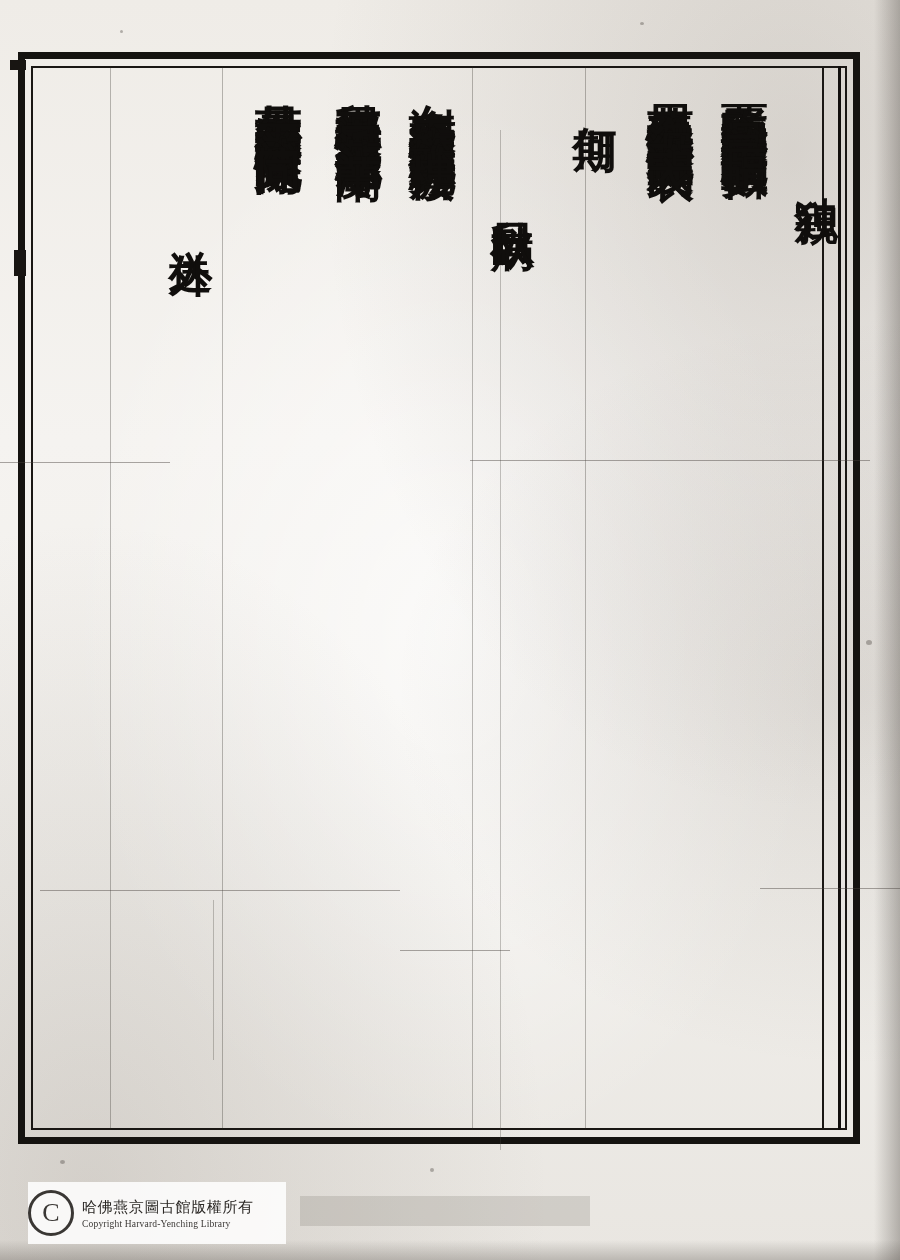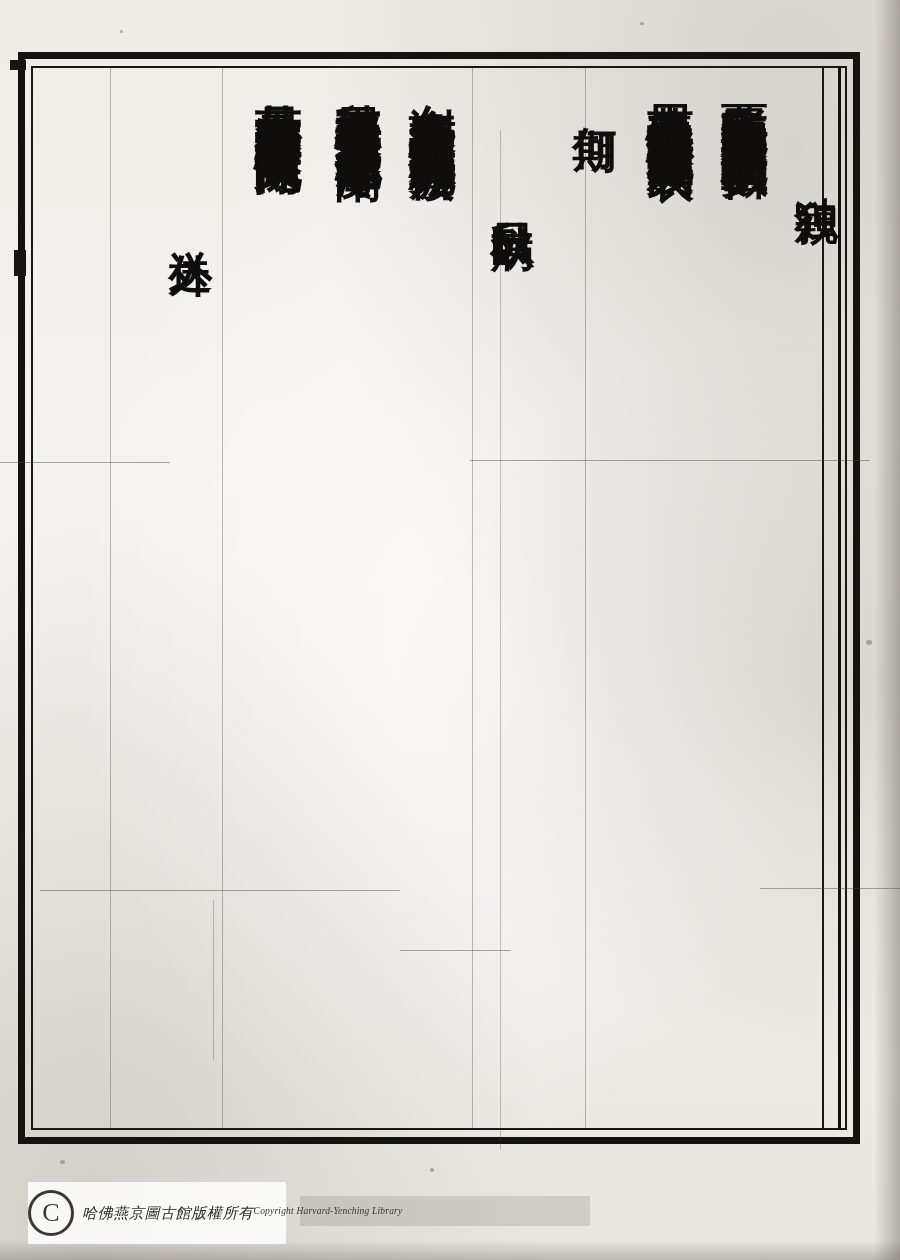--- a/index.html
+++ b/index.html
@@ -154,23 +154,22 @@
     display: flex;
     align-items: center;
     justify-content: center;
     font-family: "Liberation Serif", serif;
     font-size: 26px;
     color: #3a3734;
     flex: 0 0 auto;
   }
   .stamp-text {
     display: flex;
-    flex-direction: row;
+    flex-direction: column;
     justify-content: flex-end;
-    font-style: italic;
   }
   .stamp-cn {
     font-family: "DejaVu Serif", serif;
     font-size: 15px;
     color: #2b2825;
     letter-spacing: 0.04em;
     white-space: nowrap;
   }
   .stamp-en {
     font-family: "Liberation Serif", serif;

